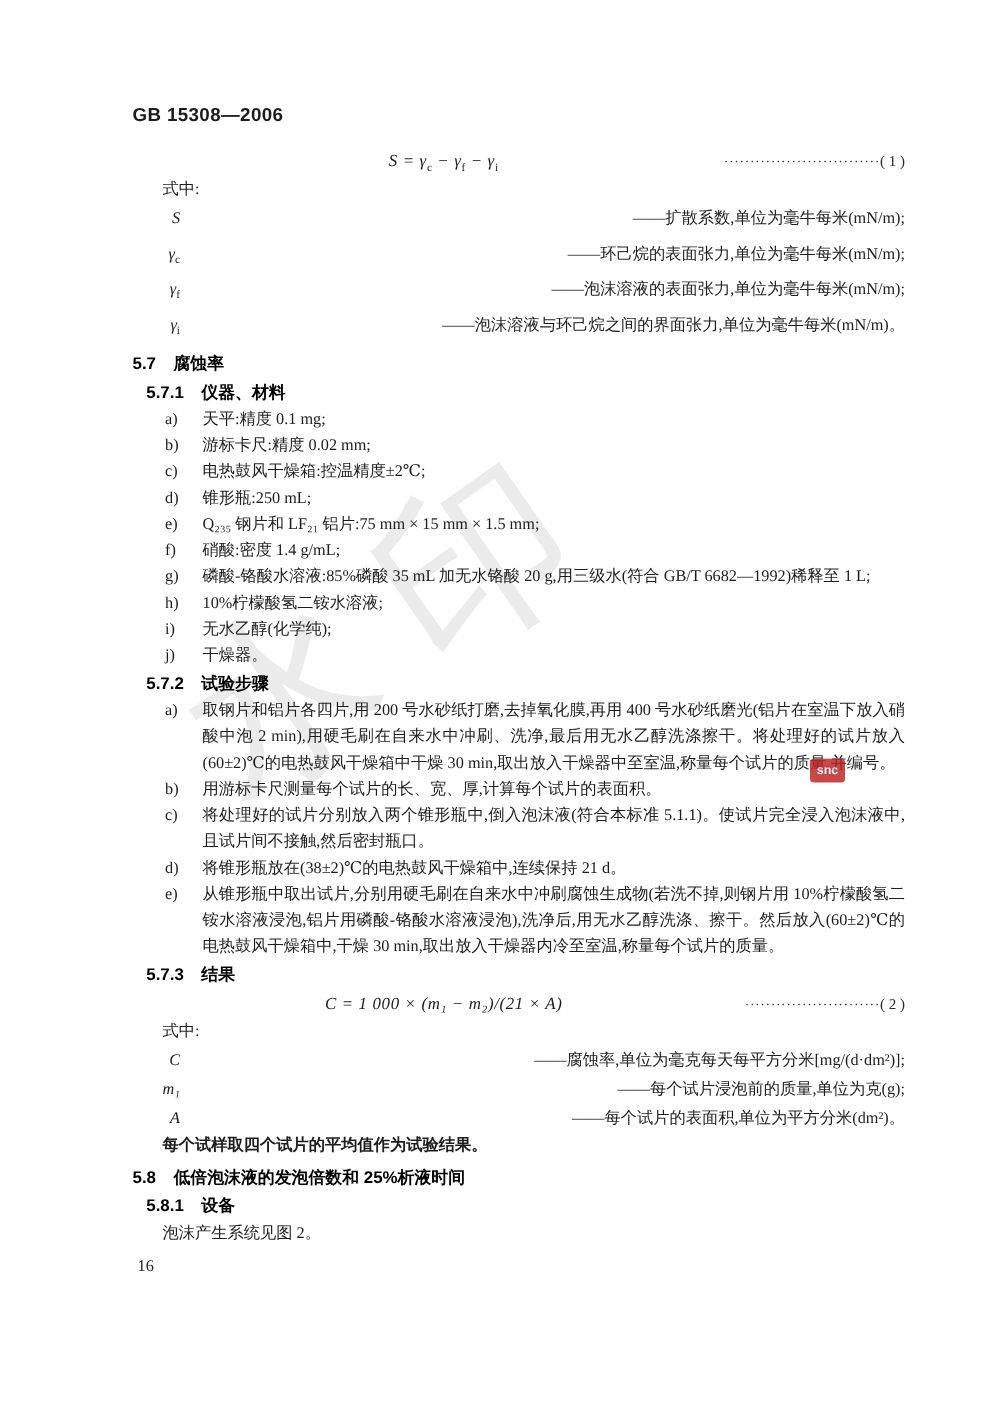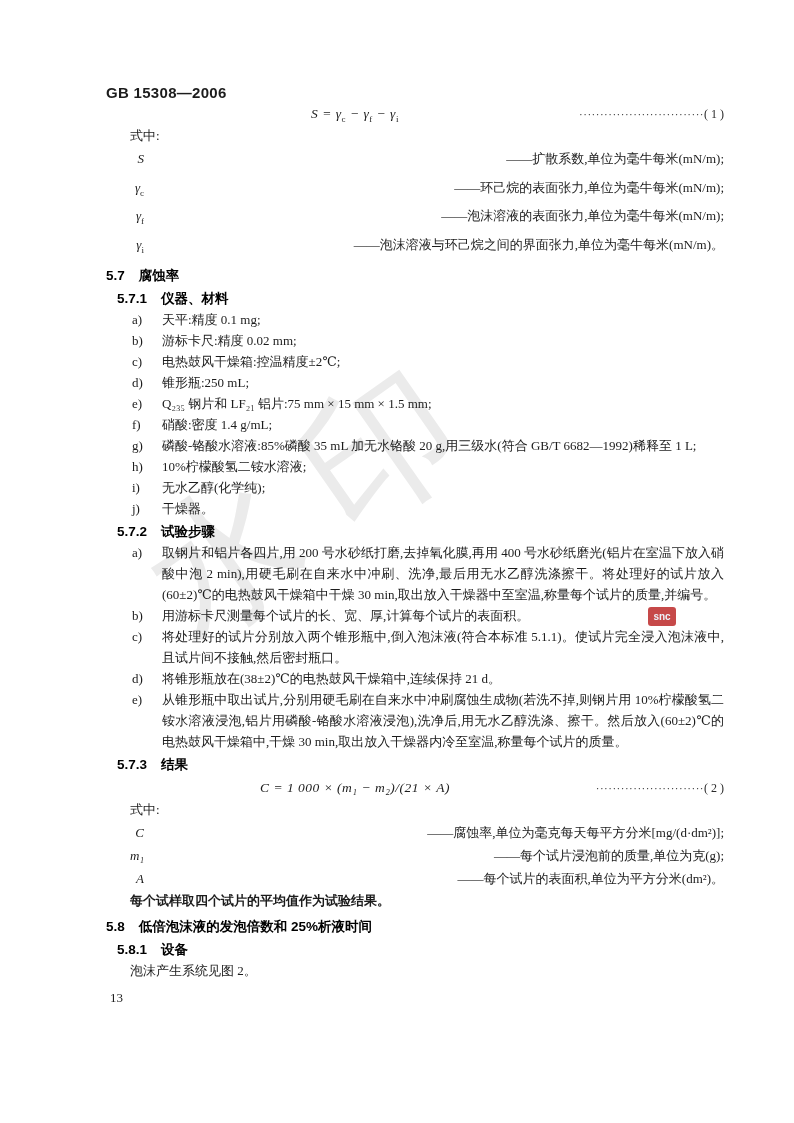--- a/index.html
+++ b/index.html
@@ -10,21 +10,21 @@
     font-family:"Liberation Serif","DejaVu Serif",serif;
     font-size:13px;color:#1c1c1c;
     overflow:hidden;
   }
   .content{position:absolute;left:106px;top:83px;width:618px;z-index:2;}
   .docnum{
     font-family:"Liberation Sans","DejaVu Sans",sans-serif;
     font-weight:bold;font-size:15px;letter-spacing:.3px;line-height:20px;
   }
   .formula-row{position:relative;height:22px;line-height:22px;}
-  .f1{}
+  .f1{margin-top:15px;}
   .f2{margin-top:2px;}
   .formula-center{
     position:absolute;left:0;right:120px;text-align:center;
     font-style:italic;font-size:13.5px;letter-spacing:.5px;
   }
   .formula-center sub{font-style:normal;font-size:9px;}
   .formula-right{
     position:absolute;right:0;top:0;font-style:normal;white-space:nowrap;
     font-size:12px;color:#2a2a2a;
   }
@@ -198,16 +198,16 @@
 
     <div class="h2">
       <span class="num">5.8</span><span>低倍泡沫液的发泡倍数和 25%析液时间</span>
     </div>
 
     <div class="h3">
       <span class="num">5.8.1</span><span>设备</span>
     </div>
     <div class="para">泡沫产生系统见图 2。</div>
 
-    <div class="pageno">13</div>
+    <div class="pageno">16</div>
 
   </div>
 </div>
 
 </body></html>

